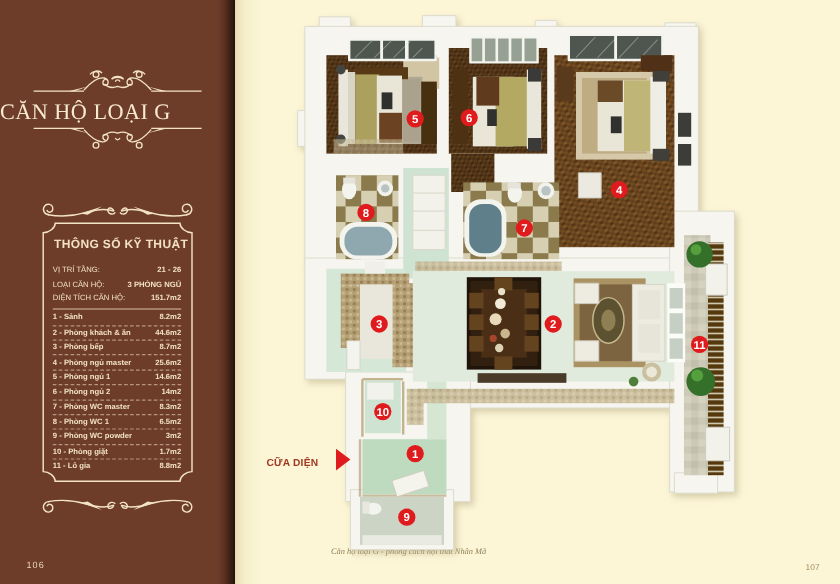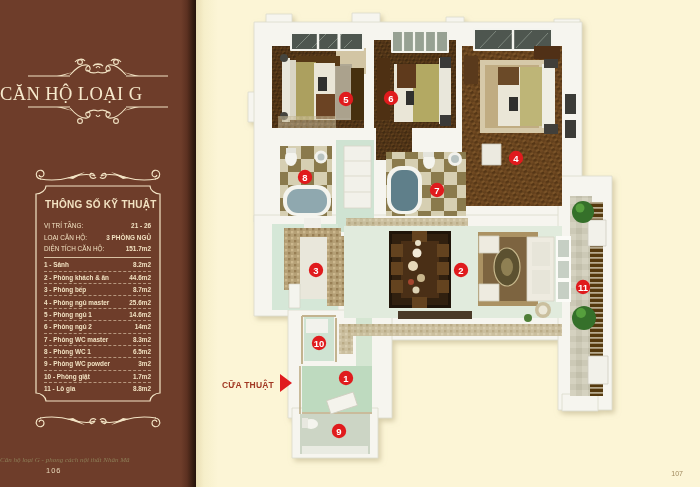--- a/index.html
+++ b/index.html
@@ -10,22 +10,22 @@
 background:linear-gradient(to right,#eadeb4 0,#f6efca 8px,#fcf5d6 22px);}
 #title{position:absolute;left:0;top:84px;width:192px;
 font-family:"Liberation Serif",serif;font-size:18.5px;letter-spacing:0.4px;color:#f7eacd;}
 #tbl{position:absolute;left:44px;top:196px;width:107px;font-size:6.4px;color:#f2e2c2;}
 #tbl .hd{font-weight:bold;font-size:10px;letter-spacing:.3px;margin:3px 0 10px 1px;white-space:nowrap;}
 #tbl .row{display:flex;justify-content:space-between;align-items:center;height:11.4px;}
 #tbl .sep ~ .row{font-weight:bold;}
 #tbl .row.d{border-top:1px dashed rgba(242,226,194,.55);}
 #tbl .v{font-weight:bold;}
 #tbl .sep{border-top:1px solid rgba(242,226,194,.8);margin:3px 0 1px;}
-#p106{position:absolute;left:22px;top:466px;font-size:7.5px;color:#e9d9bb;letter-spacing:1px;margin-left:24px;}
-#cap{position:absolute;left:0px;top:456px;width:681px;text-align:left;font-family:"Liberation Serif",serif;
+#p106{position:absolute;left:22px;top:466px;font-size:7.5px;color:#e9d9bb;letter-spacing:1px;}
+#cap{position:absolute;left:0px;top:456px;width:681px;text-align:center;font-family:"Liberation Serif",serif;
 font-style:italic;font-size:7px;color:#8d7e57;}
 #p107{position:absolute;left:0px;top:470px;width:683px;text-align:right;font-size:7px;color:#a08a5e;}
 #cua{position:absolute;left:222px;top:380px;font-size:8.5px;font-weight:bold;color:#a13823;letter-spacing:.2px;}
 svg{position:absolute;left:0;top:0;}
 </style>
 </head>
 <body>
 <div id="panel"></div>
 <div id="gutter"></div>
 <svg id="orn" width="196" height="487" viewBox="0 0 196 487">
@@ -136,21 +136,21 @@
       <span class="v">1.7m2</span>
     </div>
   <div class="row d">
       <span>11 - Lô gia</span>
       <span class="v">8.8m2</span>
     </div>
 </div>
 <div id="p106">106</div>
 <div id="cap">Căn hộ loại G - phong cách nội thất Nhân Mã</div>
 <div id="p107">107</div>
-<div id="cua">CỮA THUẬT</div>
+<div id="cua">CỮA DIỆN</div>
 <svg id="plan" width="700" height="487" viewBox="0 0 700 487">
 <defs>
   <pattern id="wood" width="6" height="4.2" patternUnits="userSpaceOnUse" patternTransform="rotate(-35)">
     <rect width="6" height="4.2" fill="#4a2f15"></rect>
     <rect width="3" height="2.1" fill="#583919"></rect>
     <rect x="3" y="2.1" width="3" height="2.1" fill="#60401c"></rect>
     <rect x="3" width="3" height="2.1" fill="#402a11"></rect>
   </pattern>
   <pattern id="wood4" width="7" height="5" patternUnits="userSpaceOnUse" patternTransform="rotate(-30)">
     <rect width="7" height="5" fill="#63401c"></rect>

